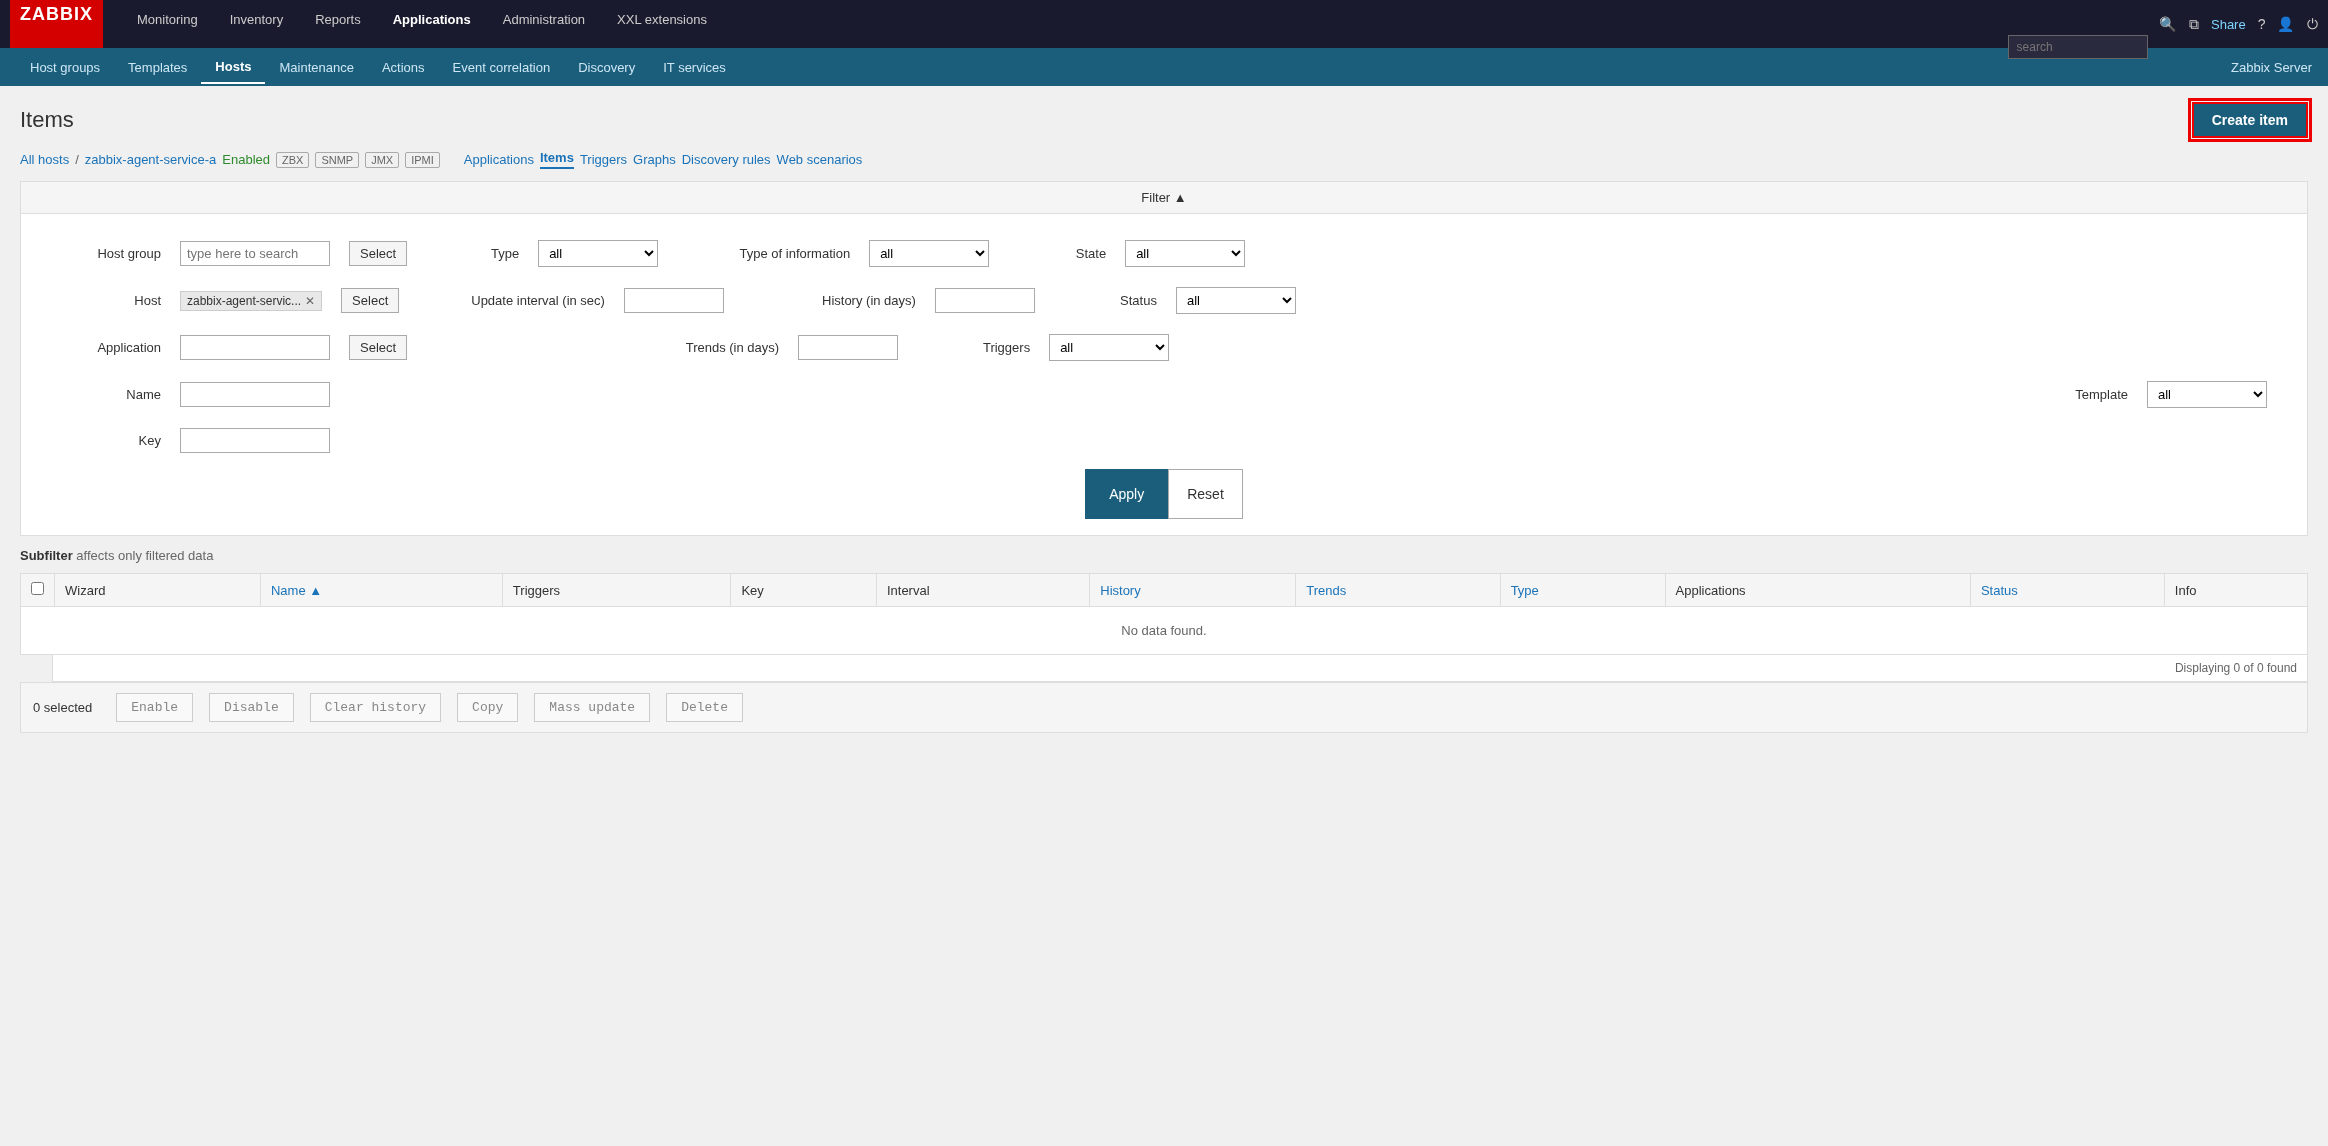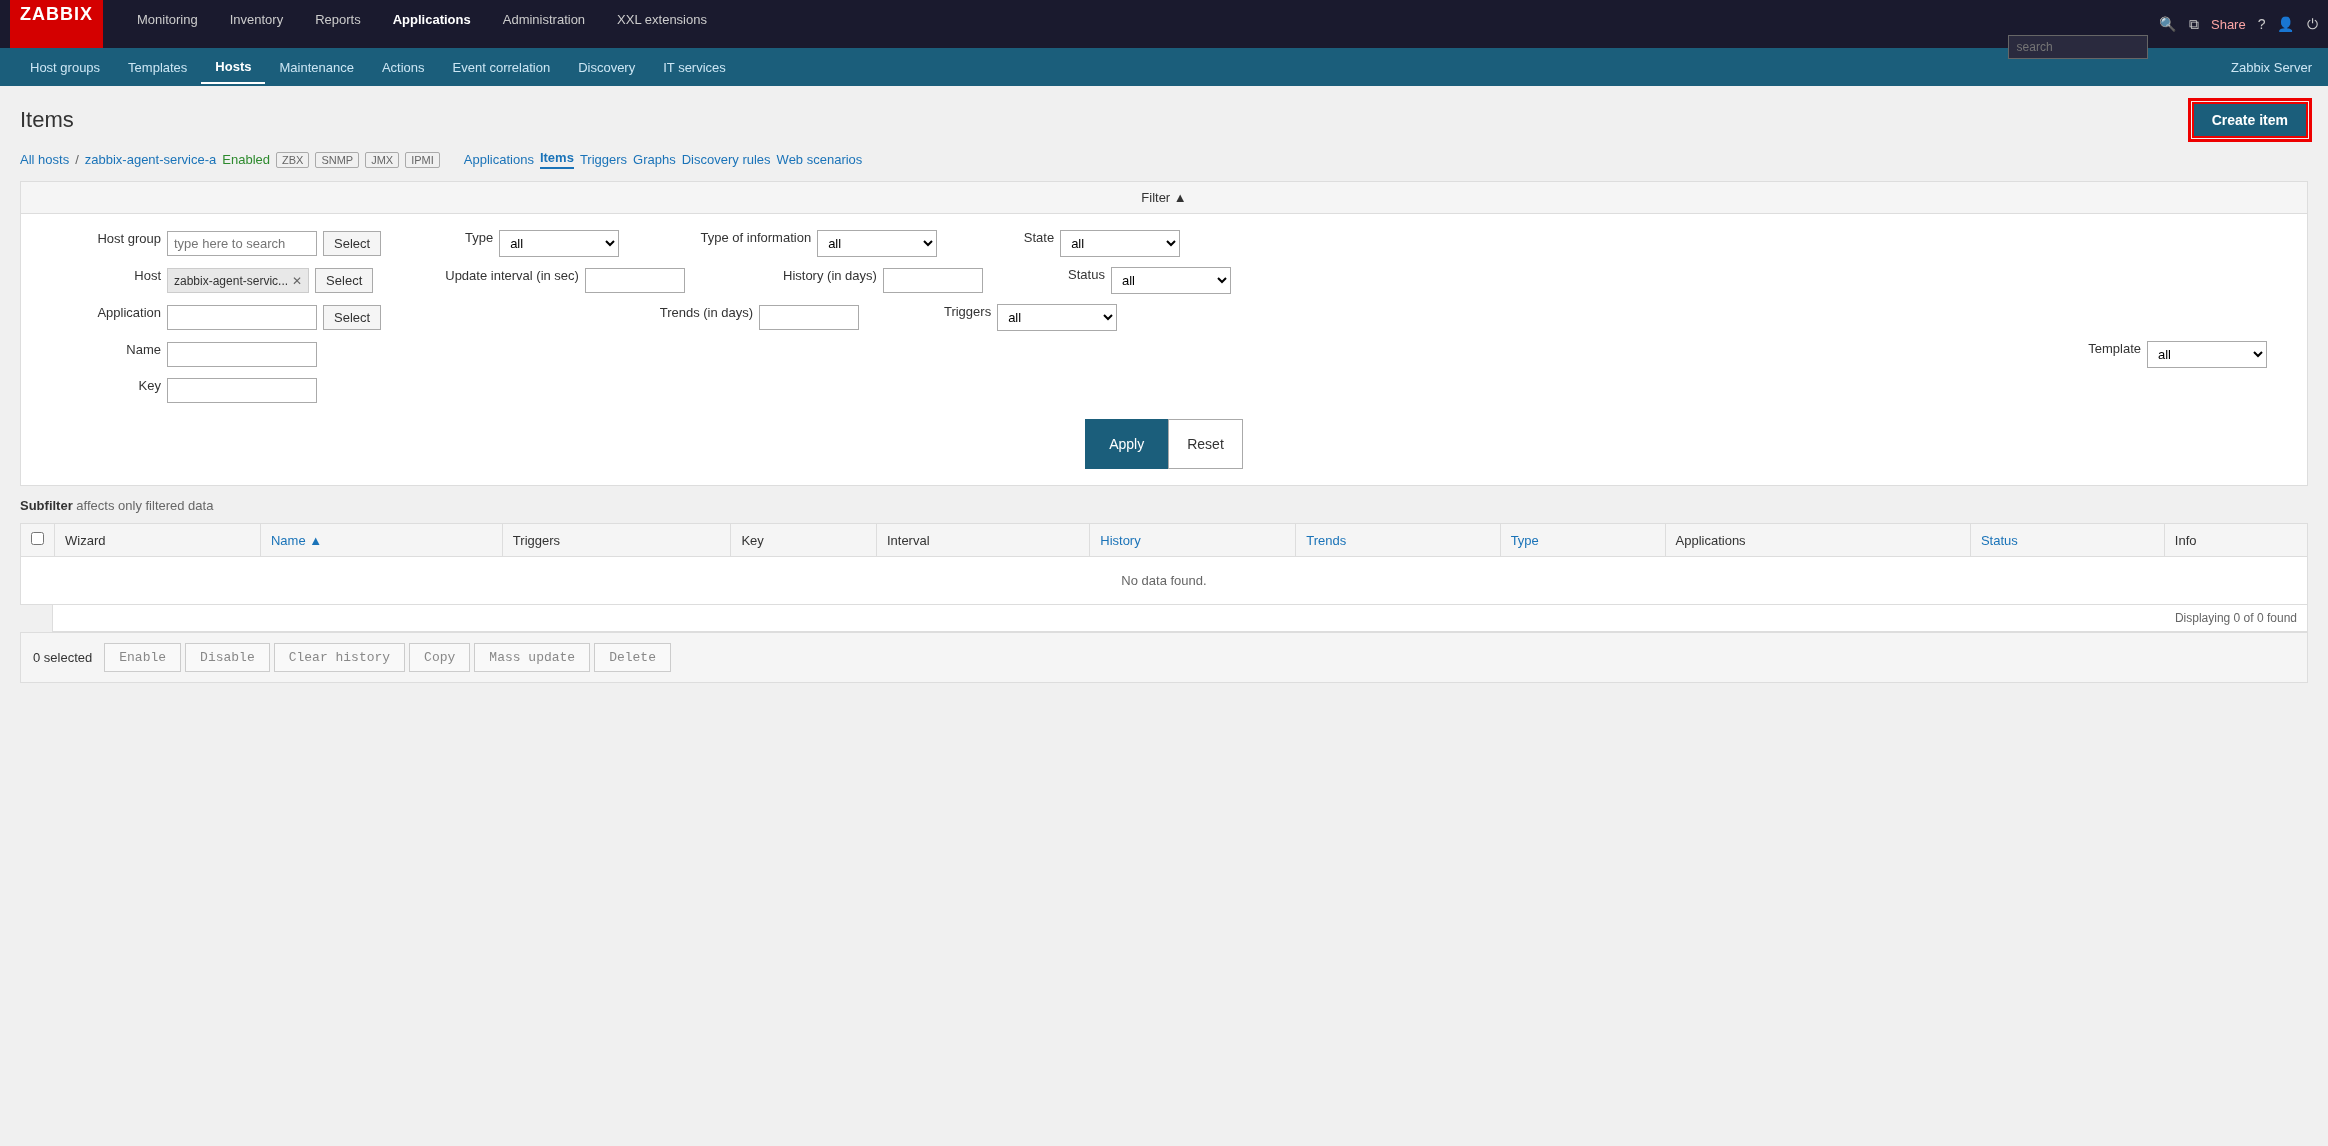--- a/index.html
+++ b/index.html
@@ -160,21 +160,23 @@
     }
     .filter-row {
       display: flex;
       align-items: center;
       gap: 12px;
       margin-bottom: 10px;
       flex-wrap: wrap;
     }
     .filter-group {
       display: flex;
-      gap: 6px;
+      align-items: center;
+      gap: 19px;
+      margin-top: 10px;
     }
     .filter-label {
       text-align: right;
       min-width: 120px;
       color: #333;
       font-size: 13px;
     }
     .filter-input {
       border: 1px solid #aaa;
       padding: 4px 6px;
@@ -281,21 +283,21 @@
       background: #fff;
       border: 1px solid #ddd;
       border-top: none;
       margin-left: 32px;
     }
 
     
     .bottom-toolbar {
       display: flex;
       align-items: center;
-      gap: 4px;
+      gap: 16px;
       padding: 10px 12px;
       background: #f5f5f5;
       border: 1px solid #ddd;
       margin-top: 0;
     }
     .selected-count {
       margin-right: 8px;
       font-size: 13px;
     }
     .toolbar-btn {
@@ -320,21 +322,21 @@
     <div class="top-nav-item">Inventory</div>
     <div class="top-nav-item">Reports</div>
     <div class="top-nav-item active">Applications</div>
     <div class="top-nav-item">Administration</div>
     <div class="top-nav-item">XXL extensions</div>
   </div>
   <div class="top-nav-right">
     <input class="search-box" type="text" placeholder="search" style="">
     <span class="top-nav-icon">🔍</span>
     <span class="top-nav-icon">⧉</span>
-    <span class="top-nav-icon" style="font-size:13px;color:#fca5a5;">Share</span>
+    <span class="top-nav-icon" style="font-size:13px;color:#7dd3fc;">Share</span>
     <span class="top-nav-icon">?</span>
     <span class="top-nav-icon">👤</span>
     <span class="top-nav-icon">⏻</span>
   </div>
 </div>
 
 <div class="sub-nav">
   <div class="sub-nav-item">Host groups</div>
   <div class="sub-nav-item">Templates</div>
   <div class="sub-nav-item active">Hosts</div>

